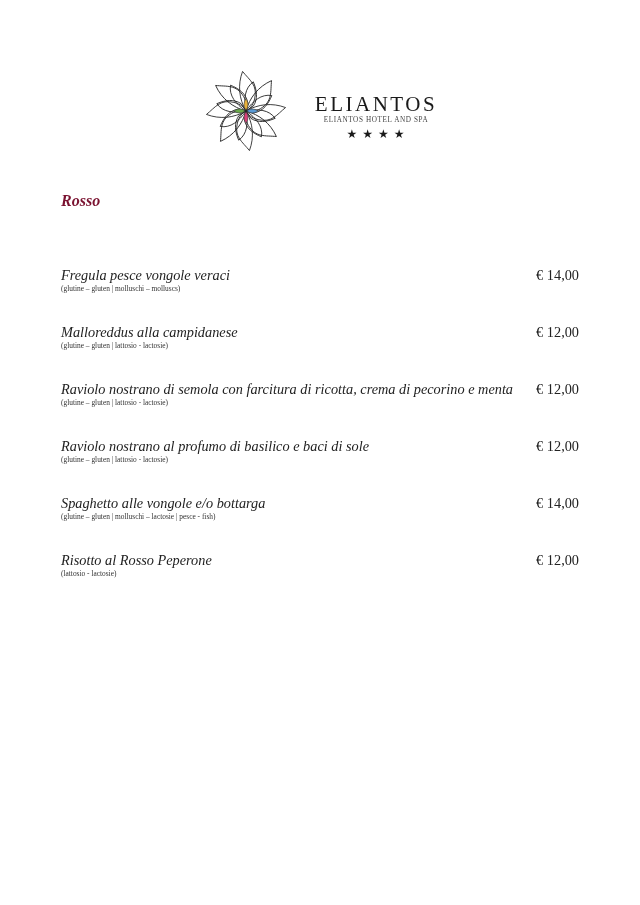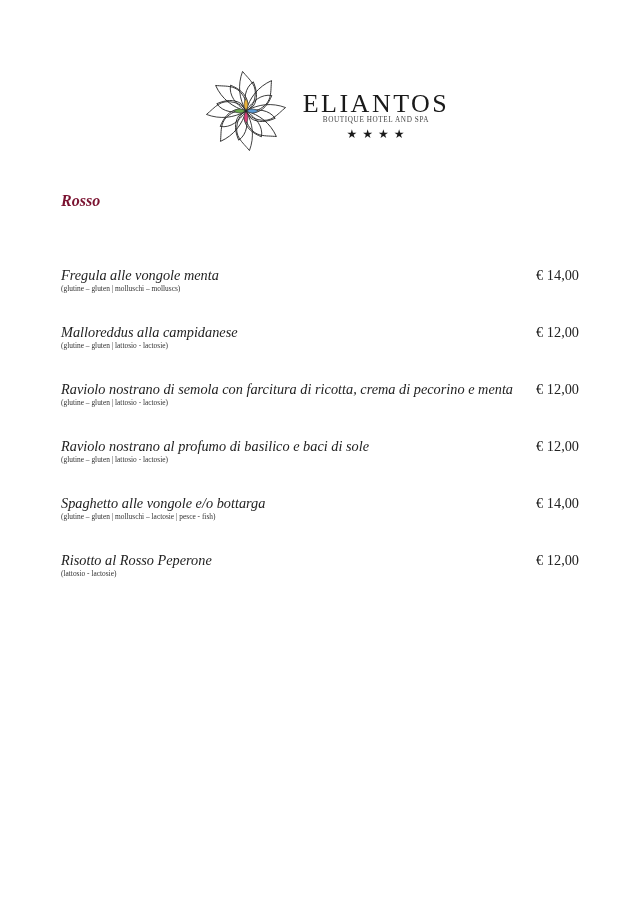--- a/index.html
+++ b/index.html
@@ -1,21 +1,21 @@
 <!DOCTYPE html>
 <html><head>
 <meta charset="utf-8">
 <style>
   html, body { margin: 0; padding: 0; background: #ffffff; }
   body { width: 640px; height: 905px; position: relative; overflow: hidden;
          font-family: "Liberation Serif", "DejaVu Serif", serif; color: #222; }
   .logo { position: absolute; left: 203px; top: 68px; width: 250px; height: 90px; }
   .logo svg.flower { position: absolute; left: 0; top: 0; width: 86px; height: 86px; }
   .brand { position: absolute; left: 98px; top: 25px; width: 150px; text-align: center; }
-  .brand-name { font-size: 26px; letter-spacing: 2.5px; color: #1a1a1a; line-height: 22px; }
+  .brand-name { font-size: 21px; letter-spacing: 2.5px; color: #1a1a1a; line-height: 22px; }
   .brand-sub { font-size: 7.2px; letter-spacing: 0.6px; color: #444; line-height: 9px; margin-top: 1px; }
   .brand-stars { font-size: 12px; letter-spacing: 5px; color: #1a1a1a; line-height: 14px; margin-top: 2px; padding-left: 4px; }
   .section-title { position: absolute; left: 61px; top: 192px; font-size: 16px; font-weight: bold;
                    font-style: italic; color: #7a1230; }
   .menu { position: absolute; left: 61px; top: 267px; width: 520px; }
   .item { position: relative; height: 57px; }
   .item-name { font-style: italic; font-size: 14.3px; color: #222; line-height: 17px; white-space: nowrap; }
   .item-allergens { font-size: 7.4px; color: #333; line-height: 9px; white-space: nowrap; }
   .item-price { position: absolute; right: 2px; top: 0; font-size: 14.3px; color: #222; line-height: 17px; text-align: center; }
 </style>
@@ -48,30 +48,30 @@
     </g>
     <g stroke="#333" stroke-width="0.6">
       <path d="M0,-1 C-3,-5 -3,-10 0,-14 C3,-10 3,-5 0,-1 Z" fill="#e8b23c"></path>
       <path d="M1,0 C5,-3 10,-3 14,0 C10,3 5,3 1,0 Z" fill="#5b9bd5"></path>
       <path d="M0,1 C3,5 3,10 0,14 C-3,10 -3,5 0,1 Z" fill="#d9417a"></path>
       <path d="M-1,0 C-5,3 -10,3 -14,0 C-10,-3 -5,-3 -1,0 Z" fill="#6aaa4a"></path>
     </g>
   </svg>
   <div class="brand">
     <div class="brand-name">ELIANTOS</div>
-    <div class="brand-sub">BOUTIQUE HOTEL AND SPA</div>
+    <div class="brand-sub">ELIANTOS HOTEL AND SPA</div>
     <div class="brand-stars">★★★★</div>
   </div>
 </div>
 
 <div class="section-title">Rosso</div>
 
 <div class="menu">
   <div class="item">
-    <div class="item-name">Fregula alle vongole menta</div>
+    <div class="item-name">Fregula pesce vongole veraci</div>
     <div class="item-allergens">(glutine – gluten | molluschi – molluscs)</div>
     <div class="item-price">€ 14,00</div>
   </div>
   <div class="item">
     <div class="item-name">Malloreddus alla campidanese</div>
     <div class="item-allergens">(glutine – gluten | lattosio - lactosie)</div>
     <div class="item-price">€ 12,00</div>
   </div>
   <div class="item">
     <div class="item-name">Raviolo nostrano di semola con farcitura di ricotta, crema di pecorino e menta</div>

